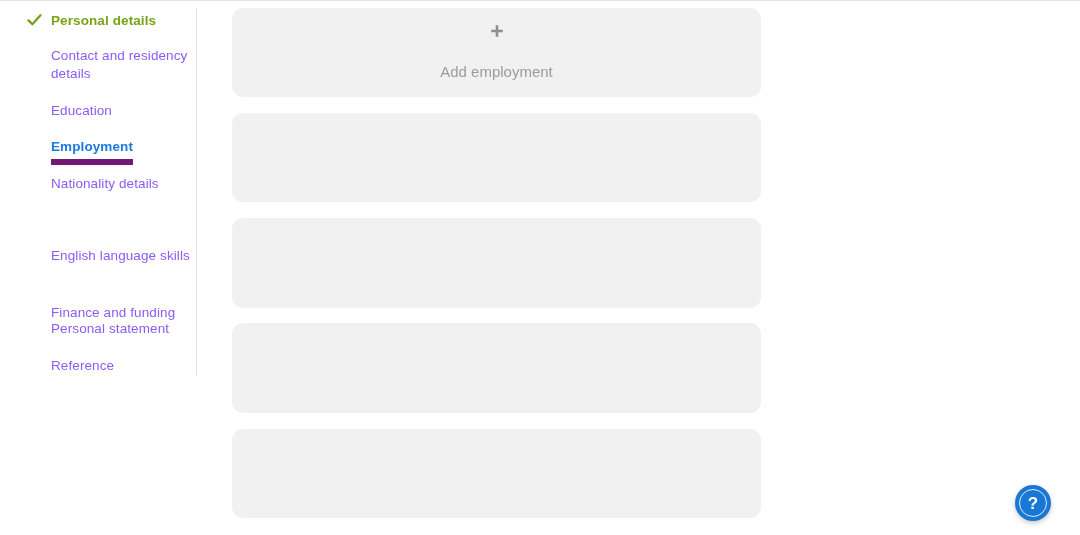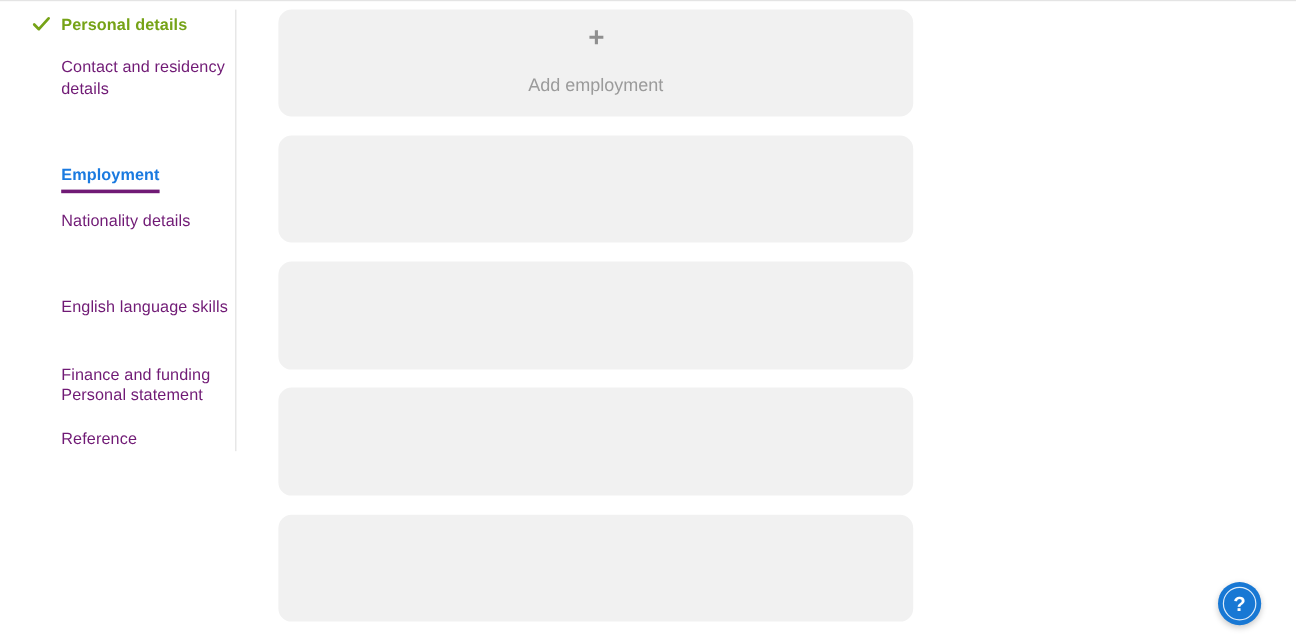--- a/index.html
+++ b/index.html
@@ -51,21 +51,21 @@
     background: #e2e2e2;
   }
 
   .nav-item {
     position: relative;
     box-sizing: border-box;
   }
 
   .nav-item-link {
     display: block;
-    color: #701a75;
+    color: #8b5cf6;
     font-size: 13.5px;
     line-height: 18px;
     text-decoration: none;
     letter-spacing: 0.1px;
   }
 
   
   .nav-item.is-complete {
     position: absolute;
     left: 0;
@@ -88,21 +88,21 @@
     height: 15px;
   }
 
   
   .nav-item.is-current .nav-item-link {
     color: #1a7ae0;
     font-weight: bold;
     text-decoration: none;
     display: inline-block;
     padding-bottom: 3px;
-    border-bottom: 3px solid #701a75;
+    border-bottom: 6px solid #701a75;
   }
 
   
   .nav-row {
     position: absolute;
     left: 51px;
     width: 140px;
   }
   .nav-row.r-contact   { top: 47px; }
   .nav-row.r-education { top: 102px; }
@@ -214,20 +214,23 @@
           <path d="M1.5 7.4 L5.4 11.3 L13.5 2.3" fill="none" stroke="#76a317" stroke-width="2.3" stroke-linecap="round" stroke-linejoin="round"></path>
         </svg>
       </span>
       <a class="nav-item-link" href="#">Personal details</a>
     </div>
 
     <div class="nav-item nav-row r-contact">
       <a class="nav-item-link" href="#">Contact and residency details</a>
     </div>
 
+    <div class="nav-item nav-row r-education">
+      <a class="nav-item-link" href="#">Education</a>
+    </div>
 
     <div class="nav-item nav-row r-employ is-current">
       <a class="nav-item-link" href="#">Employment</a>
     </div>
 
     <div class="nav-item nav-row r-national">
       <a class="nav-item-link" href="#">Nationality details</a>
     </div>
 
 

